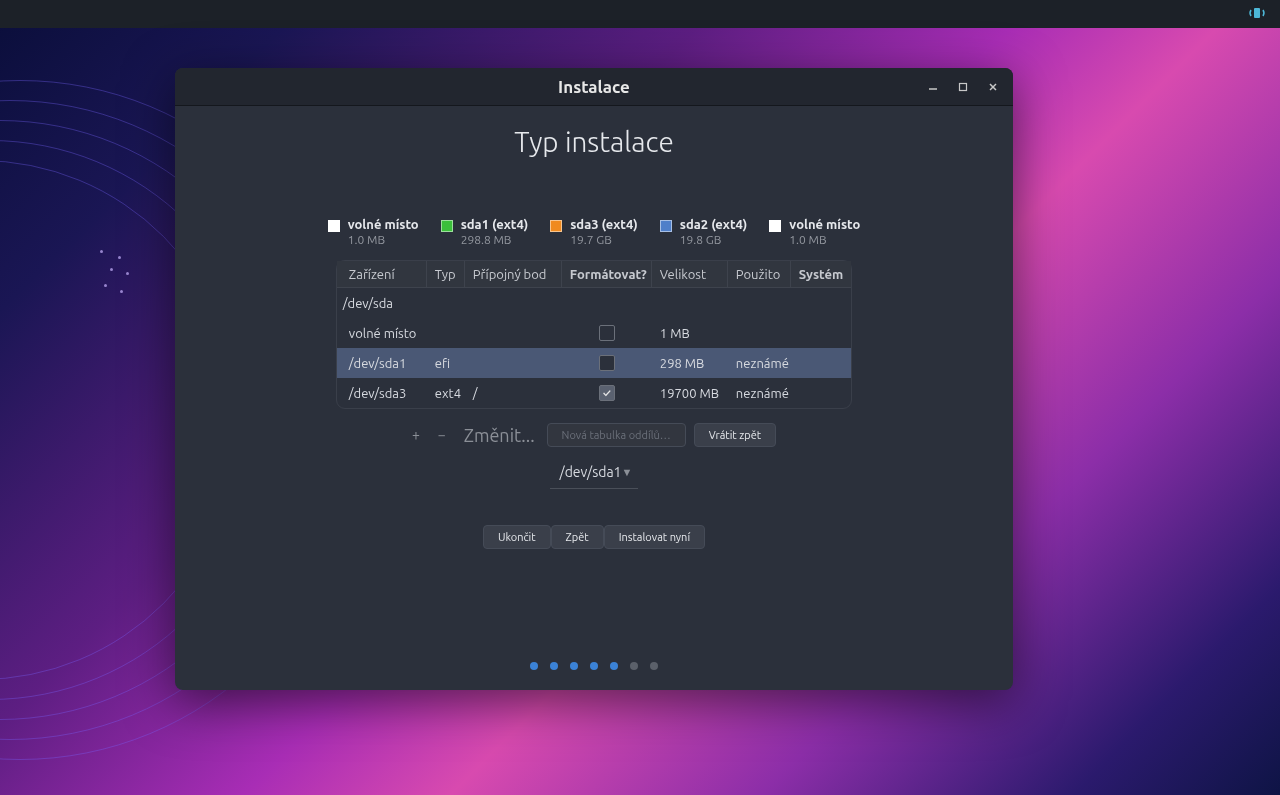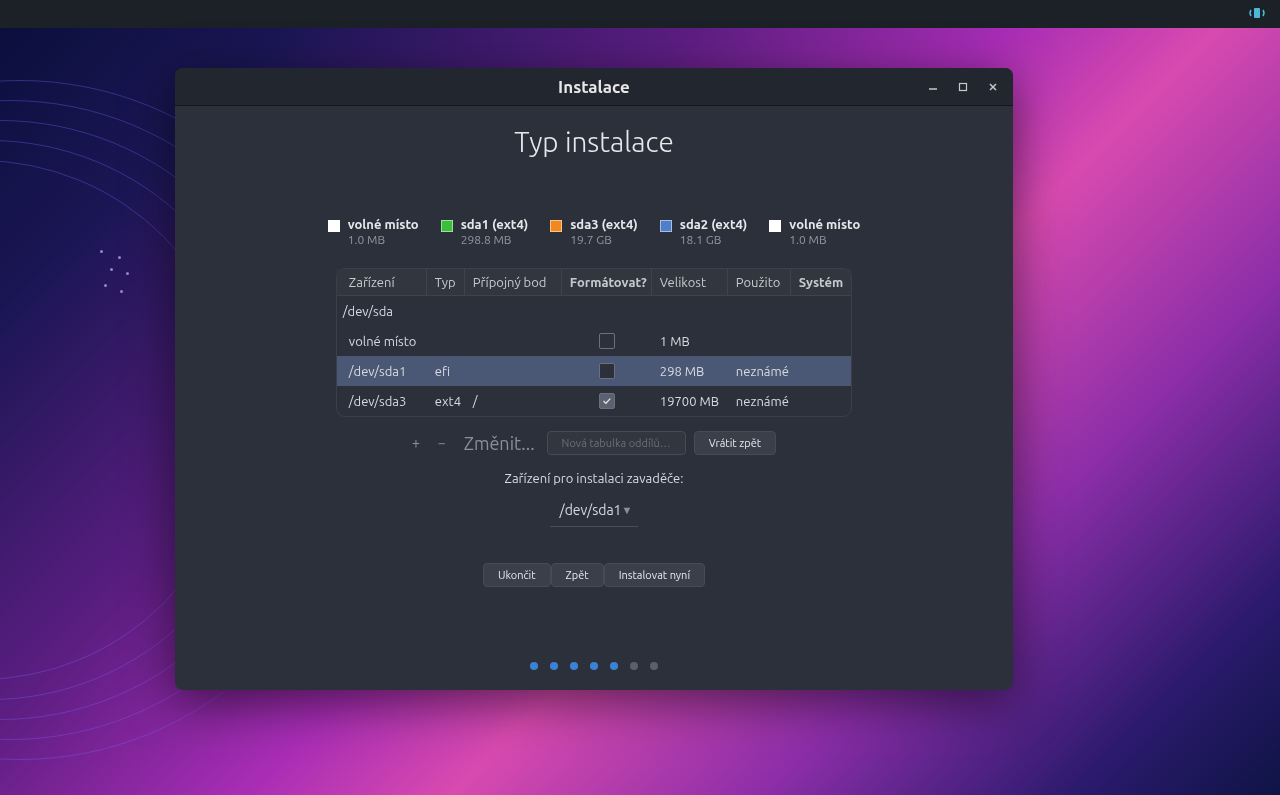--- a/index.html
+++ b/index.html
@@ -37,21 +37,21 @@
 .disk-bar { height: 18px; display: flex; border-radius: 2px; overflow: hidden; margin-bottom: 10px; }
 .disk-seg { height: 100%; position: relative; }
 .disk-seg::after { content:''; position:absolute; inset:0; background-image: repeating-linear-gradient(90deg, rgba(0,0,0,0.22) 0 1px, transparent 1px 13px); }
 
 .legend { display: flex; gap: 22px; flex-wrap: wrap; margin-bottom: 14px; }
 .legend-item { display: flex; gap: 8px; }
 .legend-sq { width: 12px; height: 12px; border: 1px solid rgba(255,255,255,0.5); margin-top: 3px; flex-shrink: 0; }
 .legend-name { font-size: 13px; font-weight: 700; color: #e6e8ec; }
 .legend-size { font-size: 12px; color: #93979f; margin-top: 2px; }
 
-.table { border: 1px solid #3a3f4a; border-radius: 9px; font-size: 13px; margin-top: 8px; }
+.table { border: 1px solid #3a3f4a; border-radius: 9px; font-size: 13px; }
 .thead { display: flex; background: #31363f; border-bottom: 1px solid #3e434d; }
 .th { padding: 6px 8px; border-right: 1px solid #3e434d; color: #c6c9cf; font-weight: 400; }
 .th:last-child { border-right: none; font-weight: bold; }
 .row { display: flex; align-items: center; height: 30px; }
 .row.group { padding-left: 6px; color: #d7dae0; }
 .row.sel { background: #4a5875; }
 .cell { padding: 0 8px; overflow: hidden; white-space: nowrap; }
 .c-dev { width: 90px; padding-left: 12px; }
 .c-typ { width: 38px; }
 .c-mnt { width: 97px; }
@@ -160,21 +160,21 @@
           <div class="legend-sq" style="background: rgb(240, 138, 31);"></div>
           <div>
             <div class="legend-name">sda3 (ext4)</div>
             <div class="legend-size">19.7 GB</div>
           </div>
         </div>
         <div class="legend-item">
           <div class="legend-sq" style="background: rgb(79, 127, 201);"></div>
           <div>
             <div class="legend-name">sda2 (ext4)</div>
-            <div class="legend-size">18.1 GB</div>
+            <div class="legend-size">19.8 GB</div>
           </div>
         </div>
         <div class="legend-item">
           <div class="legend-sq" style="background: rgb(255, 255, 255);"></div>
           <div>
             <div class="legend-name">volné místo</div>
             <div class="legend-size">1.0 MB</div>
           </div>
         </div>
       </div>
@@ -234,21 +234,20 @@
         <span class="ta-ico">+</span>
         <span class="ta-ico">−</span>
         <span class="ta-change">Změnit...</span>
       </div>
       <div class="ta-right">
         <div class="btn dis">Nová tabulka oddílů…</div>
         <div class="btn">Vrátit zpět</div>
       </div>
     </div>
 
-    <div class="boot-label">Zařízení pro instalaci zavaděče:</div>
     <div class="select">
       <span>/dev/sda1</span>
       <span class="chev">▼</span>
     </div>
 
     <div class="nav-buttons">
       <div class="btn">Ukončit</div>
       <div class="btn">Zpět</div>
       <div class="btn">Instalovat nyní</div>
     </div>

